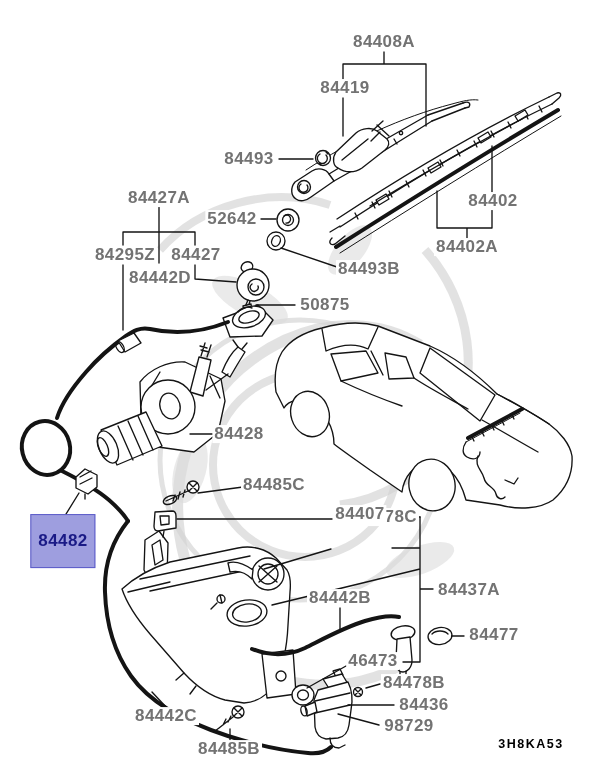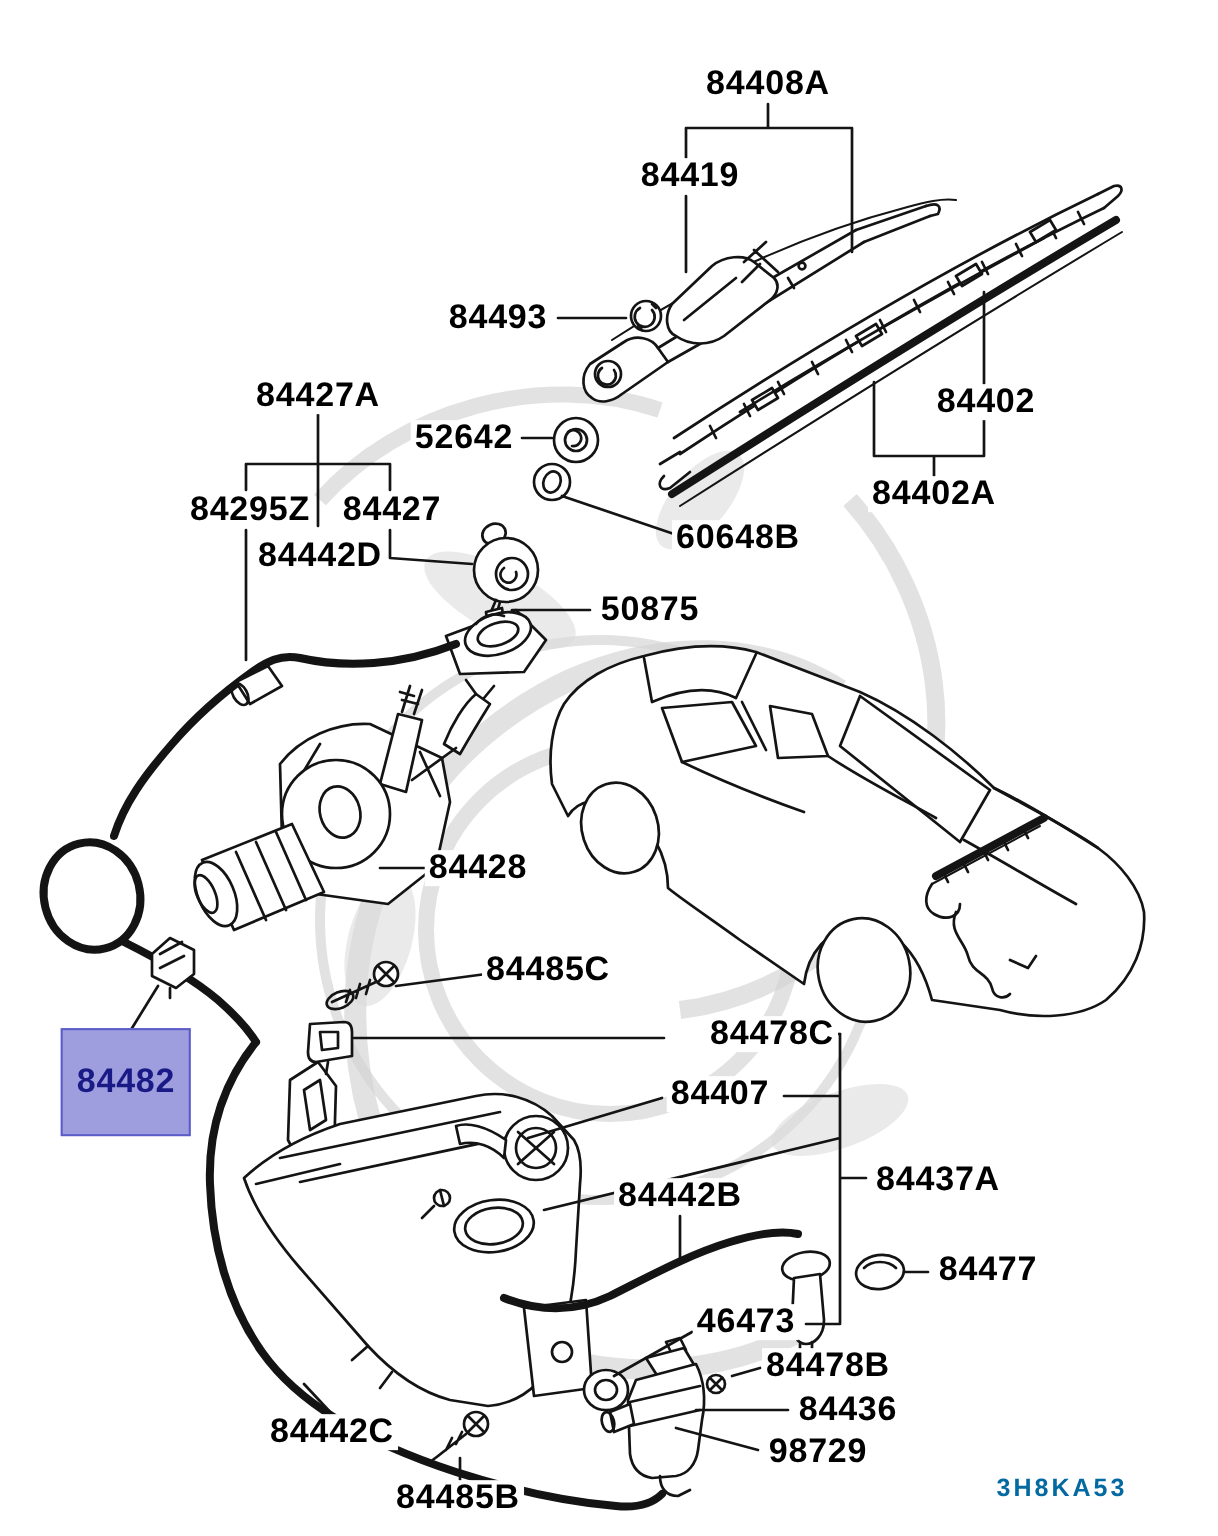--- a/index.html
+++ b/index.html
@@ -1,25 +1,25 @@
 <!DOCTYPE html>
 <html style="--hl-bg: #9e9edf; --hl-border: #5c5cc8; --hl-text: #1a1a86;"><head>
 <meta charset="utf-8">
 <style>
   html,body{margin:0;padding:0;background:#fff}
   .stage{position:relative;width:609px;height:768px;background:#fff;overflow:hidden;
          font-family:"Liberation Sans",sans-serif}
   .stage svg{position:absolute;left:0;top:0}
   .label{position:absolute;transform:translate(-50%,-50%);font-weight:700;font-size:17px;
-         letter-spacing:.4px;color:#000000;background:#fff;padding:0 2px;line-height:1.05;
+         letter-spacing:.4px;color:#737373;background:#fff;padding:0 2px;line-height:1.05;
          white-space:nowrap;cursor:pointer}
   .label.highlighted{background:var(--hl-bg,#9e9edf);border:1.5px solid var(--hl-border,#5c5cc8);
          color:var(--hl-text,#1a1a86);padding:17px 7px}
   .diagram-code{position:absolute;transform:translate(-50%,-50%);font-weight:700;font-size:12.5px;
-         letter-spacing:1.5px;color:#0369a1}
+         letter-spacing:1.5px;color:#000000}
   .art path,.art line,.art circle,.art ellipse,.art polygon{fill:none;stroke:#141414;
          stroke-width:1.35;stroke-linecap:round;stroke-linejoin:round}
   .art .f{fill:#fff}
   .art .thick{stroke-width:4}
   .art .thin{stroke-width:1}
   .wm path,.wm circle,.wm ellipse{stroke:#d2d2d2;fill:none;opacity:.65}
   .wm .blob{fill:#dcdcdc;stroke:none;opacity:.6}
 </style>
 </head>
 <body>
@@ -251,29 +251,29 @@
   </g>
 </svg>
 
   <div class="label" style="left:384px;top:42px">84408A</div>
   <div class="label" style="left:345px;top:88px">84419</div>
   <div class="label" style="left:249px;top:159px">84493</div>
   <div class="label" style="left:493px;top:201px">84402</div>
   <div class="label" style="left:232px;top:219px">52642</div>
   <div class="label" style="left:467px;top:247px">84402A</div>
   <div class="label" style="left:159px;top:198px">84427A</div>
-  <div class="label" style="left:369px;top:269px">60648B</div>
+  <div class="label" style="left:369px;top:269px">84493B</div>
   <div class="label" style="left:125px;top:255px">84295Z</div>
   <div class="label" style="left:196px;top:255px">84427</div>
   <div class="label" style="left:160px;top:278px">84442D</div>
   <div class="label" style="left:325px;top:305px">50875</div>
   <div class="label" style="left:239px;top:434px">84428</div>
   <div class="label" style="left:274px;top:485px">84485C</div>
   <div class="label" style="left:386px;top:517px">84478C</div>
-  <div class="label" style="left:360px;top:547px">84407</div>
+  <div class="label" style="left:360px;top:514px">84407</div>
   <div class="label highlighted" style="left:63px;top:541px">84482</div>
   <div class="label" style="left:340px;top:598px">84442B</div>
   <div class="label" style="left:469px;top:590px">84437A</div>
   <div class="label" style="left:494px;top:635px">84477</div>
   <div class="label" style="left:373px;top:661px">46473</div>
   <div class="label" style="left:414px;top:683px">84478B</div>
   <div class="label" style="left:424px;top:705px">84436</div>
   <div class="label" style="left:409px;top:726px">98729</div>
   <div class="label" style="left:166px;top:716px">84442C</div>
   <div class="label" style="left:229px;top:749px">84485B</div>

